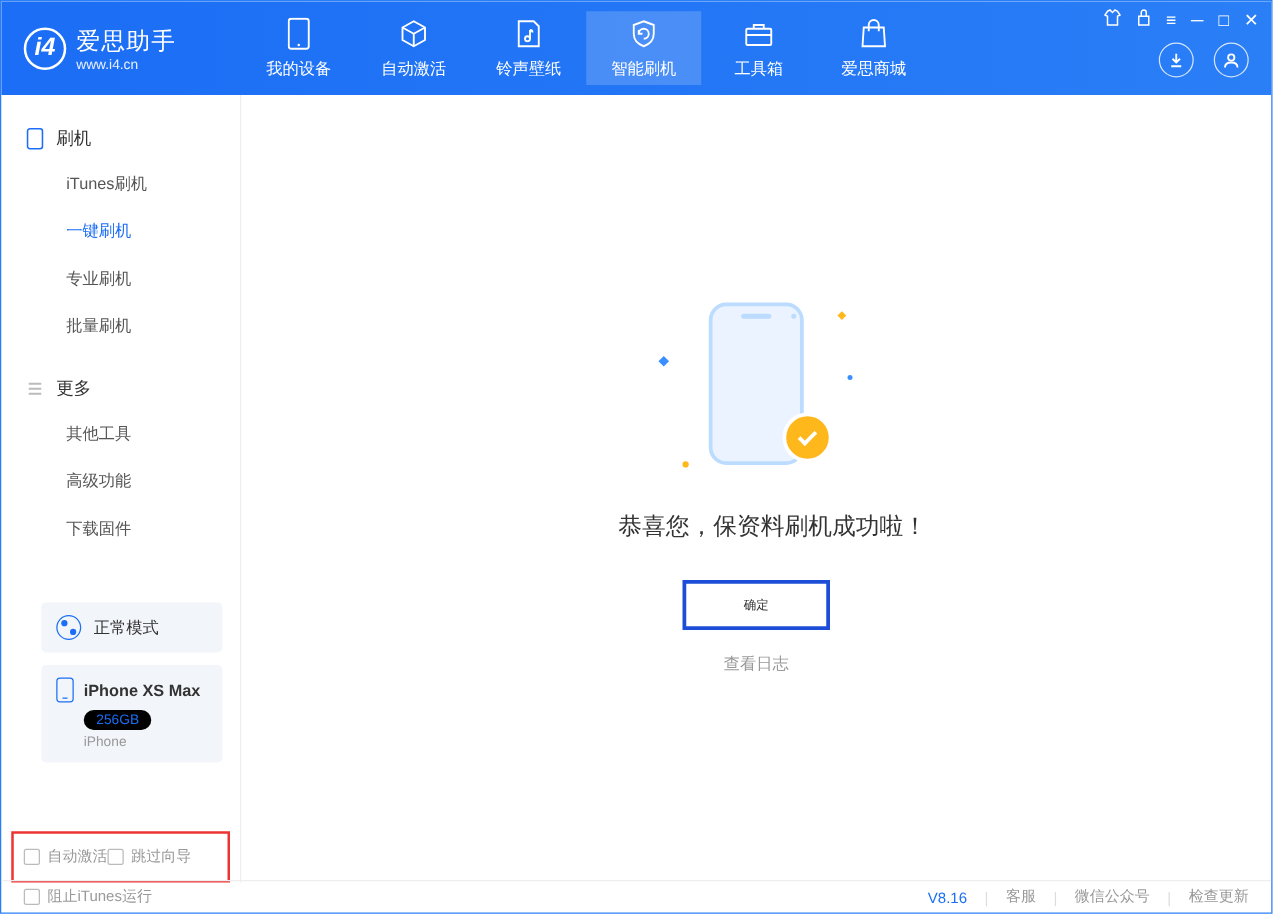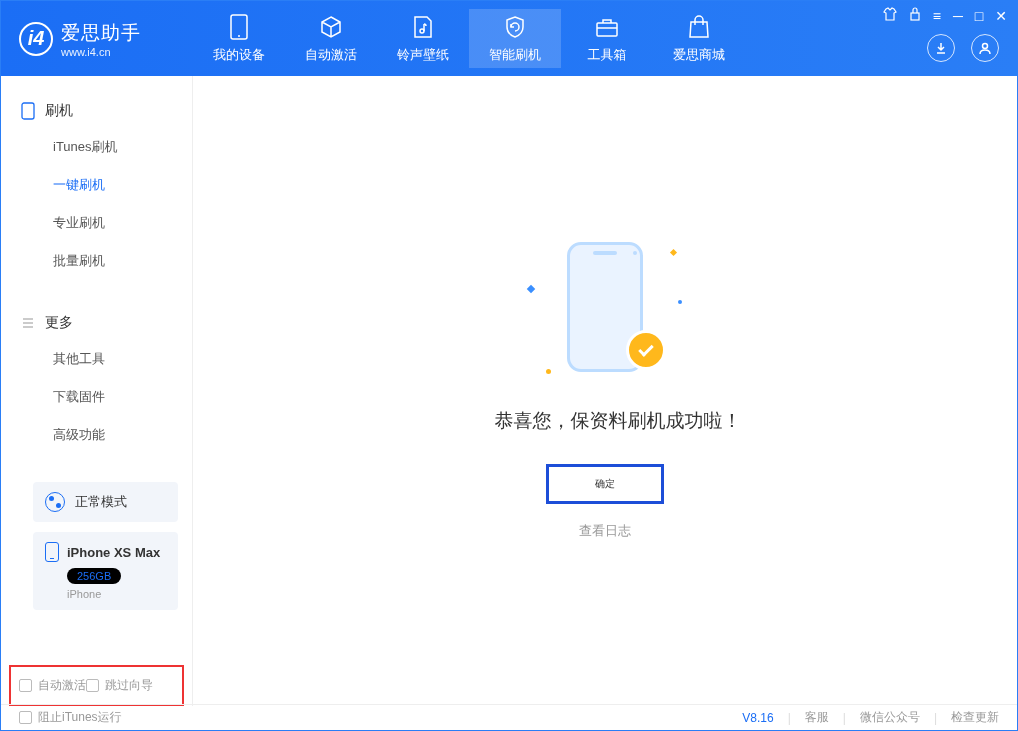--- a/index.html
+++ b/index.html
@@ -172,29 +172,29 @@
       <svg width="14" height="18" viewBox="0 0 14 18">
           <rect x="1" y="1" width="12" height="16" rx="2" fill="none" stroke="#1b6ef5" stroke-width="1.3"></rect>
         </svg>
       <span>刷机</span>
     </div>
     <div class="sb-item">iTunes刷机</div>
     <div class="sb-item active">一键刷机</div>
     <div class="sb-item">专业刷机</div>
     <div class="sb-item">批量刷机</div>
 
-    <div class="sb-group-header" style="margin-top:26px">
+    <div class="sb-group-header" style="margin-top:14px">
       <svg width="14" height="14" viewBox="0 0 14 14">
           <path d="M2 3 L12 3 M2 7 L12 7 M2 11 L12 11" stroke="#bbb" stroke-width="1.5"></path>
         </svg>
       <span>更多</span>
     </div>
     <div class="sb-item">其他工具</div>
+    <div class="sb-item">高级功能</div>
     <div class="sb-item">下载固件</div>
-    <div class="sb-item">高级功能</div>
 
     <div class="device-panel">
       <div class="mode-card">
         <div class="mode-icon"></div>
         <span>正常模式</span>
       </div>
       <div class="device-card">
         <div class="device-row1">
           <div class="phone-ico"></div>
           <span class="device-name">iPhone XS Max</span>

